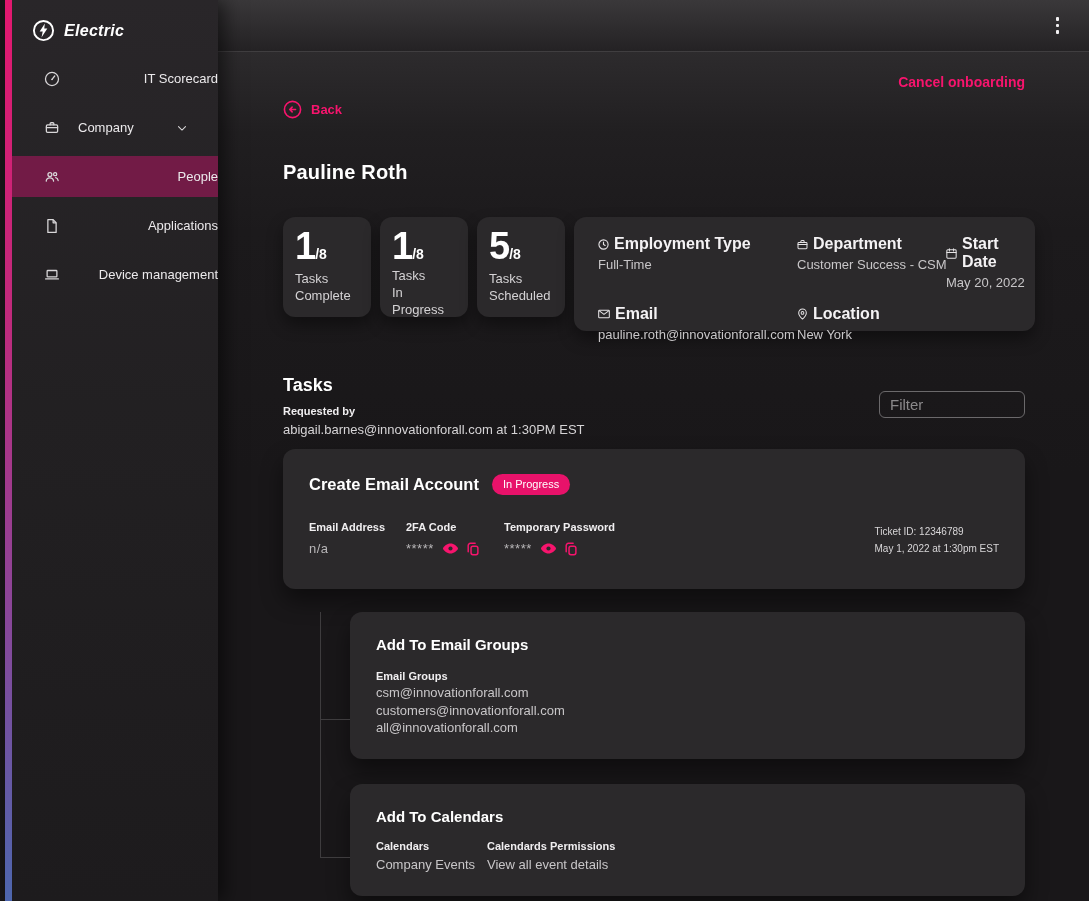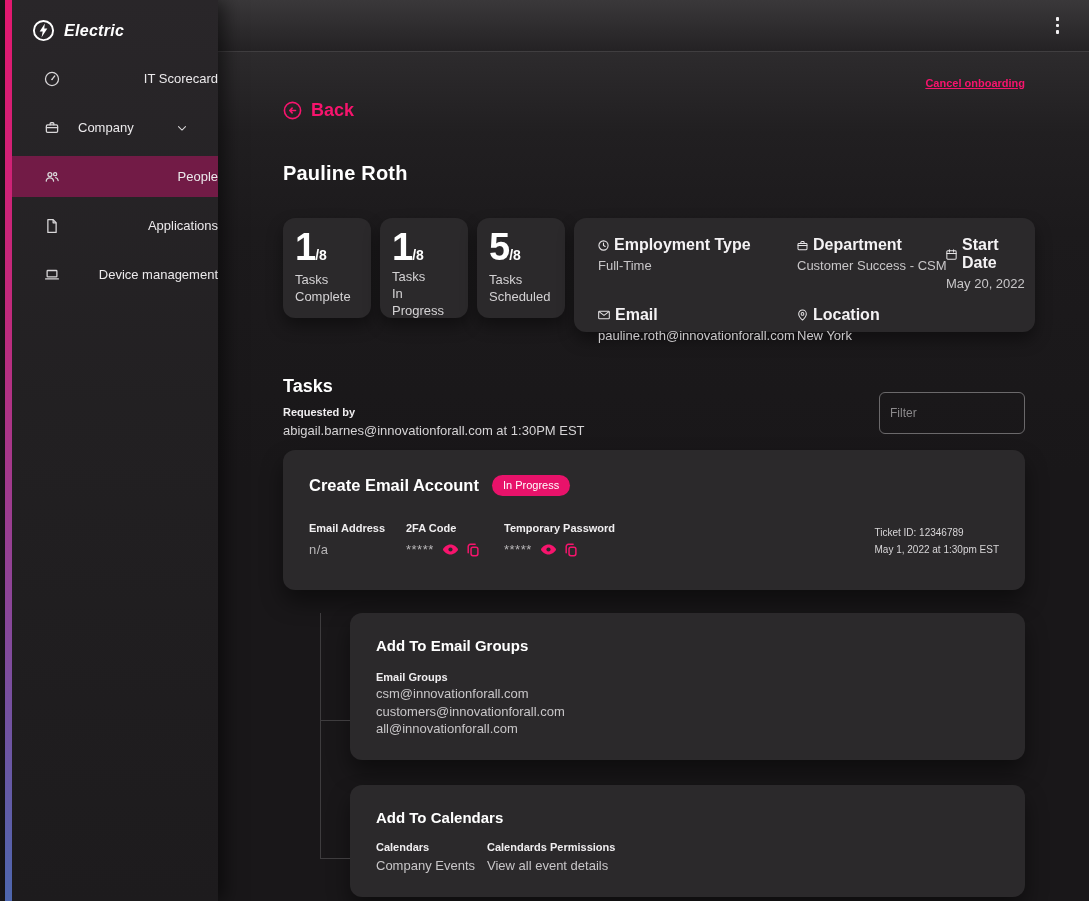--- a/index.html
+++ b/index.html
@@ -48,26 +48,26 @@
   }
   .kebab { display: flex; flex-direction: column; gap: 3px; cursor: pointer; padding: 4px; }
   .kebab span { width: 3.5px; height: 3.5px; background: #f2f0f2; border-radius: 1px; }
 
   .content {
     position: relative; height: 848px;
     padding: 0 64px 0 70px;
     background: linear-gradient(180deg, #2d2b2d 0px, #211f21 80px, #1c1a1c 180px, #191719 420px);
   }
   .cancel-row { padding-top: 21px; text-align: right; }
-  .cancel-link { color: var(--accent); font-size: 11px; font-weight: 700; cursor: pointer; text-decoration: underline; }
+  .cancel-link { color: var(--accent); font-size: 14px; font-weight: 700; cursor: pointer; }
 
   .back-row { margin-top: 9px; }
   .back-btn {
     display: inline-flex; align-items: center; gap: 9px;
-    color: var(--accent); font-size: 18px; font-weight: 700; cursor: pointer;
+    color: var(--accent); font-size: 13px; font-weight: 700; cursor: pointer;
   }
 
   .page-title { margin-top: 38px; font-size: 20px; font-weight: 700; letter-spacing: .2px; }
 
   
   .cards-row { margin-top: 33px; display: flex; gap: 9px; align-items: stretch; }
   .stat-card {
     width: 88px; height: 100px; flex: 0 0 auto;
     background: #2b292b; border-radius: 12px;
     box-shadow: 0 8px 16px rgba(0,0,0,.4);
@@ -89,23 +89,23 @@
   .info-label { font-size: 16px; font-weight: 700; display: flex; align-items: center; gap: 5px; color: #f4f2f4; }
   .info-label svg { color: #e6e4e6; }
   .info-value { font-size: 13px; color: #c8c6c8; margin-top: 4px; white-space: nowrap; }
 
   
   .tasks-heading { margin-top: 44px; font-size: 18px; font-weight: 700; }
   .tasks-meta-row { margin-top: 9px; display: flex; justify-content: space-between; align-items: flex-start; }
   .requested-label { font-size: 11px; font-weight: 700; color: #f0eef0; }
   .requested-value { font-size: 13px; color: #d6d4d6; margin-top: 5px; }
   .filter-input {
-    width: 146px; height: 42px; margin-top: -14px;
+    width: 146px; height: 27px; margin-top: -14px;
     background: transparent; border: 1px solid #6b696b; border-radius: 6px;
-    color: #e2e0e2; font-size: 12px; padding: 0 10px; outline: none;
+    color: #e2e0e2; font-size: 15px; padding: 0 10px; outline: none;
     font-family: "Liberation Sans", sans-serif;
   }
   .filter-input::placeholder { color: #8b898b; }
 
   
   .task-card {
     margin-top: 12px;
     background: #2b292b; border-radius: 12px;
     box-shadow: 0 12px 22px rgba(0,0,0,.45);
     padding: 25px 26px 32px;

